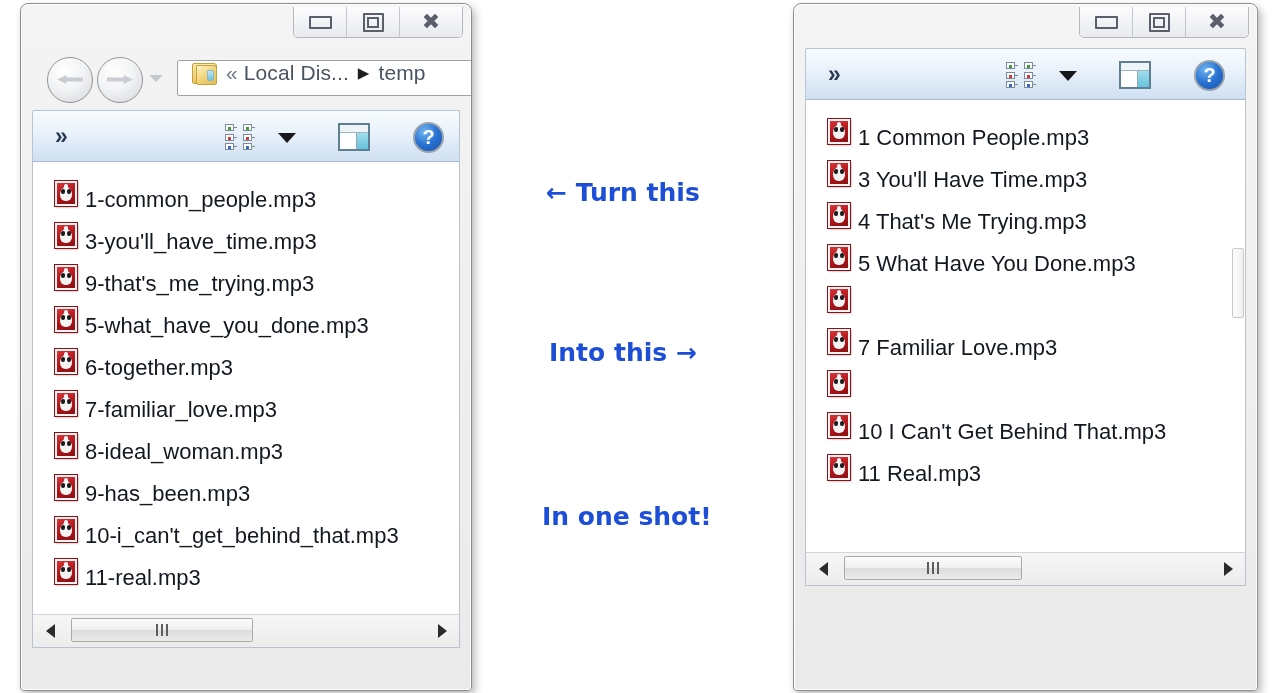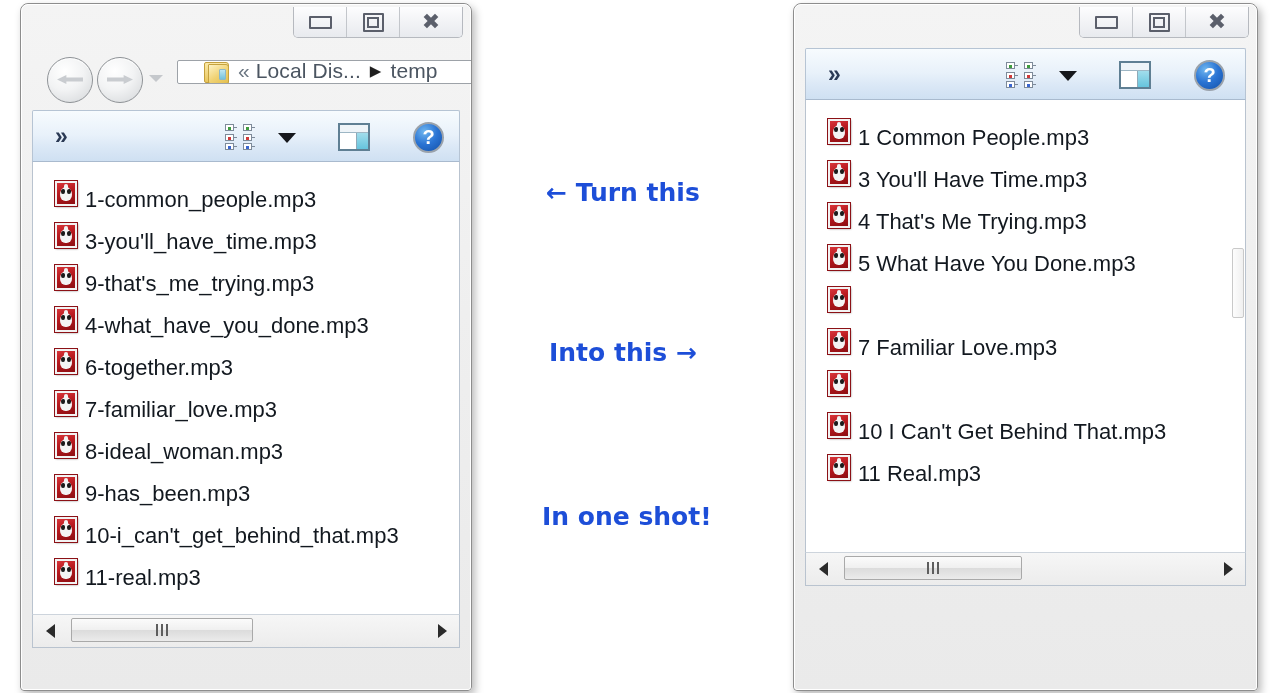--- a/index.html
+++ b/index.html
@@ -75,26 +75,26 @@
   }
   .navbtn.fwd::before{
     clip-path:polygon(100% 50%,64% 0%,64% 28%,0% 28%,0% 72%,64% 72%,64% 100%);
   }
   .navdrop{
     position:absolute;top:27px;
     width:0;height:0;border-left:7px solid transparent;border-right:7px solid transparent;
     border-top:7px solid #c5c8cc;
   }
   .addrbar{
-    position:absolute;top:12px;height:24px;
+    position:absolute;top:12px;height:36px;
     background:#ffffff;
     border:1px solid #9da2a8;
     border-radius:2px;
-    display:flex;align-items:flex-end;
-    padding-left:26px;
+    display:flex;align-items:flex-start;
+    padding-left:14px;
     overflow:hidden;
     box-sizing:border-box;
   }
   .folder-ico{
     position:relative;width:25px;height:23px;flex:0 0 auto;margin-right:7px;
   }
   .folder-ico .bk{position:absolute;left:0;top:2px;width:23px;height:19px;border-radius:2px 3px 2px 2px;
     background:linear-gradient(180deg,#fbe9a8,#e9c65c);border:1px solid #c4a03d;}
   .folder-ico .fr{position:absolute;left:4px;top:4px;width:19px;height:18px;border-radius:1px 3px 2px 2px;
     background:linear-gradient(145deg,#fdf3c6,#f0d273 55%,#e3bf4e);border:1px solid #c5a23f;}
@@ -298,21 +298,21 @@
       </span>
       <span class="fname">9-that's_me_trying.mp3</span>
     </div>
     <div class="row">
       <span class="mp3-ico">
         <span class="crest"></span>
           <span class="head"></span>
           <span class="eye l"></span>
           <span class="eye r"></span>
       </span>
-      <span class="fname">4-what_have_you_done.mp3</span>
+      <span class="fname">5-what_have_you_done.mp3</span>
     </div>
     <div class="row">
       <span class="mp3-ico">
         <span class="crest"></span>
           <span class="head"></span>
           <span class="eye l"></span>
           <span class="eye r"></span>
       </span>
       <span class="fname">6-together.mp3</span>
     </div>

